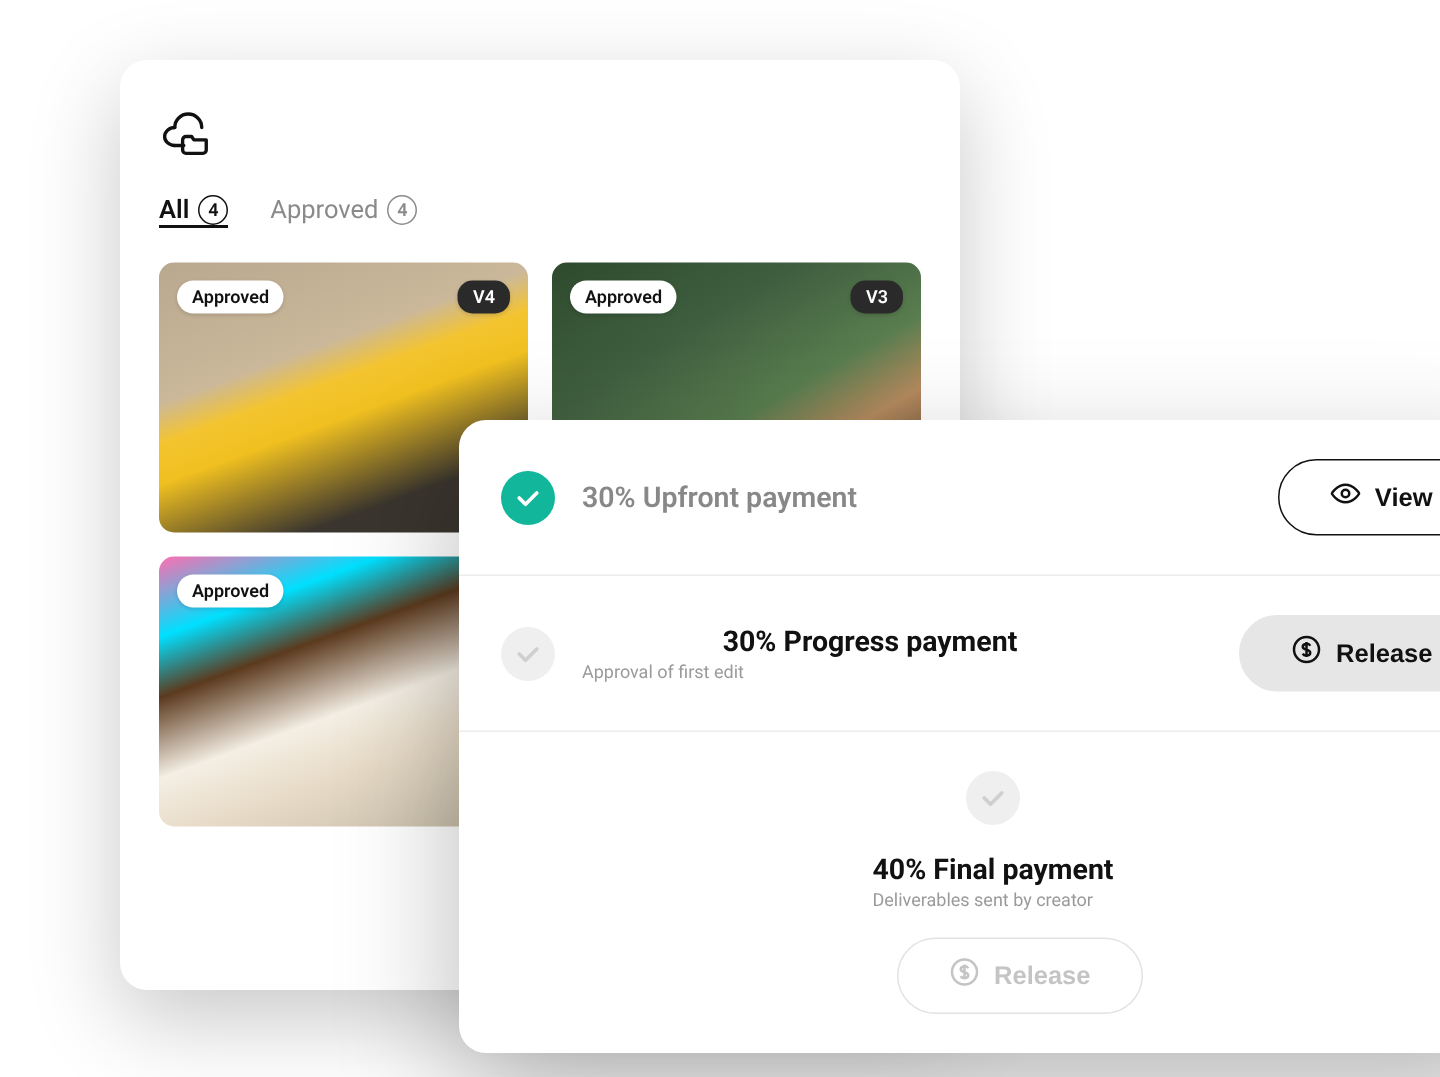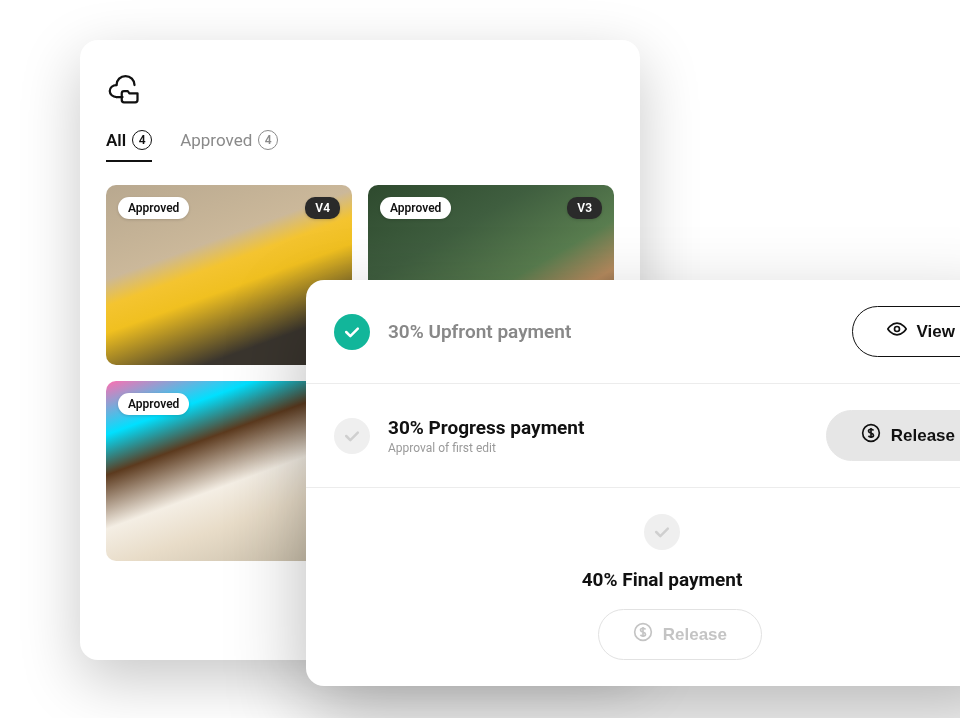--- a/index.html
+++ b/index.html
@@ -39,21 +39,20 @@
     gap: 28px;
     border-bottom: 1px solid transparent;
     margin-bottom: 22px;
   }
   .tab {
     display: flex;
     align-items: center;
     gap: 6px;
     font-size: 17px;
     color: #8a8a8a;
-    padding-bottom: 10px;
     cursor: pointer;
     border-bottom: 2px solid transparent;
   }
   .tab.active {
     color: #111;
     font-weight: 600;
     border-bottom: 2px solid #111;
   }
   .tab .count {
     display: inline-flex;
@@ -123,21 +122,21 @@
     justify-content: center;
     flex-shrink: 0;
   }
   .check.done { background: #12b69a; }
   .check.done svg { stroke: #fff; }
   .check.pending { background: #efefef; }
   .check.pending svg { stroke: #cfcfcf; }
 
   .pay-text { flex: 1; }
   .pay-title { font-size: 19px; font-weight: 600; color: #888; }
-  .pay-title.strong { color: #111; font-weight: 700; }
+  .pay-title.strong { color: #111; font-weight: 700; text-align: center; }
   .pay-sub { font-size: 12px; color: #9a9a9a; margin-top: 2px; }
 
   .pay-action {
     min-width: 200px;
     display: flex;
     justify-content: flex-end;
   }
   .btn {
     display: inline-flex;
     align-items: center;
@@ -255,20 +254,21 @@
   </div>
 
   <div class="pay-row">
     <div class="check pending">
       <svg viewBox="0 0 24 24" width="20" height="20" fill="none" stroke-width="3" stroke-linecap="round" stroke-linejoin="round">
           <polyline points="5 12 10 17 19 8"></polyline>
         </svg>
     </div>
     <div class="pay-text">
       <div class="pay-title strong">40% Final payment</div>
+      <div class="pay-sub">Deliverables sent by creator</div>
     </div>
     <div class="pay-action">
       <button class="btn release-disabled">
         <span>
           <svg viewBox="0 0 24 24" fill="none" stroke="currentColor" stroke-width="2">
               <circle cx="12" cy="12" r="10"></circle>
               <path d="M12 6v12M15 9a3 3 0 0 0-3-1.5c-1.7 0-3 .9-3 2.2 0 3.3 6 1.6 6 4.9 0 1.3-1.3 2.2-3 2.2a3 3 0 0 1-3-1.5"></path>
             </svg>
         </span>
         <span>Release</span>

